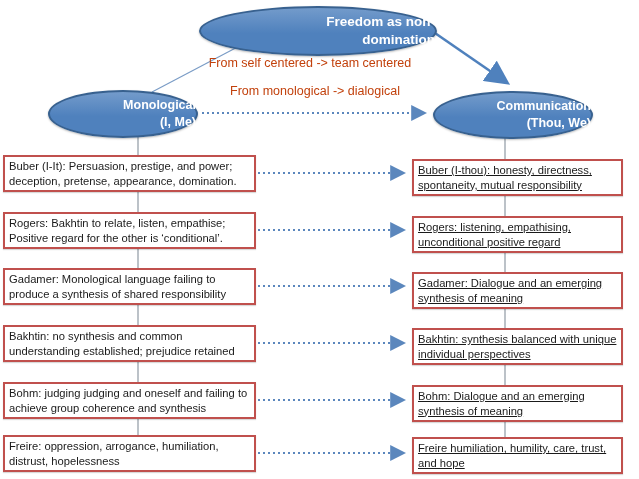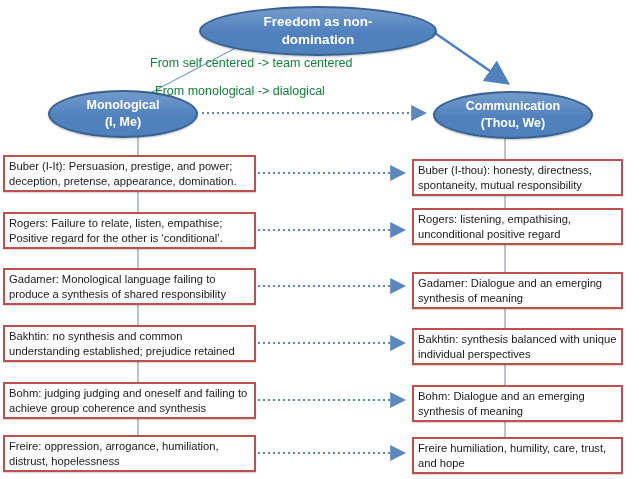--- a/index.html
+++ b/index.html
@@ -11,41 +11,41 @@
   .vline{stroke:var(--connector-line);stroke-width:1.3;}
   .thinline{stroke:var(--thin-line);stroke-width:1.2;}
   .solidarrow{stroke:var(--solid-arrow);stroke-width:2.6;}
   .dotarrow{stroke:var(--dotted-arrow);stroke-width:2;stroke-dasharray:2 3;}
   .dot-head{fill:var(--dotted-arrow);}
   .solid-head{fill:var(--solid-arrow);}
   .ellipse{
     position:absolute;z-index:2;border-radius:50%;
     background:linear-gradient(to bottom, var(--ellipse-fill-light) 0%, var(--ellipse-fill) 55%);
     border:2px solid var(--ellipse-border);
-    display:flex;flex-direction:column;align-items:center;justify-content:center;
+    display:flex;flex-direction:column;align-items:flex-end;justify-content:center;
     color:#fff;font-weight:bold;text-align:center;box-sizing:border-box;
     box-shadow:0 1px 2px rgba(0,0,0,0.25);
   }
   #ellipse-top{left:199px;top:6px;width:238px;height:50px;font-size:13.5px;line-height:1.35;}
   #ellipse-left{left:48px;top:90px;width:150px;height:48px;font-size:12.5px;line-height:1.35;}
   #ellipse-right{left:433px;top:91px;width:160px;height:48px;font-size:12.5px;line-height:1.35;}
   .transition-label{
-    position:absolute;z-index:2;font-size:12.5px;color:#15803d;text-align:left;white-space:nowrap;
+    position:absolute;z-index:2;font-size:12.5px;color:#c2410c;text-align:center;white-space:nowrap;
   }
   #label-self-team{left:150px;top:56px;width:320px;}
   #label-mono-dia{left:155px;top:84px;width:320px;}
   .rbox{
     position:absolute;z-index:1;box-sizing:border-box;height:37px;
     border:2px solid var(--box-border);background:#fff;
     display:flex;align-items:center;
     font-size:11.2px;line-height:1.3;padding:10px 4px;
     box-shadow:0 1px 1px rgba(0,0,0,0.15);
   }
   .rbox-left{left:3px;width:253px;}
-  .rbox-right{left:412px;width:211px;}
+  .rbox-right{left:412px;width:211px;text-decoration:underline;}
 </style>
 </head>
 <body>
 
 <div id="canvas">
 
   <svg id="connectors" viewBox="0 0 639 479">
     <defs>
       <marker id="dotHead" viewBox="0 0 10 10" refX="8" refY="5" markerWidth="8" markerHeight="8" orient="auto">
         <path class="dot-head" d="M0,0 L10,5 L0,10 z"></path>
@@ -84,39 +84,39 @@
     <span>(Thou,  We)</span>
   </div>
 
   <div class="transition-label" id="label-self-team">From self centered  -&gt;  team centered</div>
   <div class="transition-label" id="label-mono-dia">From monological  -&gt;  dialogical</div>
 
   <div class="rbox rbox-left" style="top:155px">
       <span>Buber (I-It): Persuasion, prestige, and power; deception, pretense, appearance, domination.</span>
     </div>
   <div class="rbox rbox-left" style="top:212px">
-      <span>Rogers: Failure to relate, listen, empathise; Positive regard for the other is ‘conditional’.</span>
+      <span>Rogers: Bakhtin to relate, listen, empathise; Positive regard for the other is ‘conditional’.</span>
     </div>
   <div class="rbox rbox-left" style="top:268px">
       <span>Gadamer:  Monological language failing to produce a synthesis of shared responsibility</span>
     </div>
   <div class="rbox rbox-left" style="top:325px">
       <span>Bakhtin: no synthesis and common understanding established; prejudice retained</span>
     </div>
   <div class="rbox rbox-left" style="top:382px">
       <span>Bohm: judging judging and oneself and failing to achieve group coherence and synthesis</span>
     </div>
   <div class="rbox rbox-left" style="top:435px">
       <span>Freire: oppression, arrogance, humiliation, distrust, hopelessness</span>
     </div>
 
   <div class="rbox rbox-right" style="top:159px">
       <span>Buber (I-thou): honesty, directness, spontaneity, mutual responsibility</span>
     </div>
-  <div class="rbox rbox-right" style="top:208px">
+  <div class="rbox rbox-right" style="top:216px">
       <span>Rogers: listening, empathising, unconditional  positive regard</span>
     </div>
   <div class="rbox rbox-right" style="top:272px">
       <span>Gadamer: Dialogue and an emerging synthesis of meaning</span>
     </div>
   <div class="rbox rbox-right" style="top:328px">
       <span>Bakhtin: synthesis balanced with unique individual perspectives</span>
     </div>
   <div class="rbox rbox-right" style="top:385px">
       <span>Bohm: Dialogue and an emerging synthesis of meaning</span>

